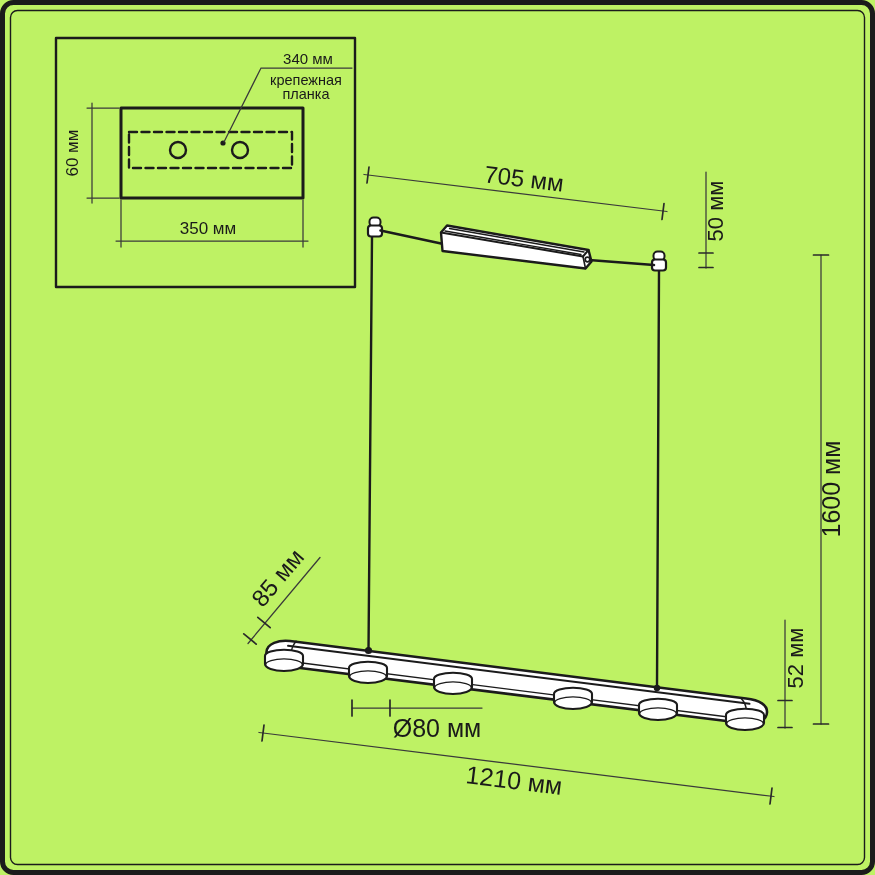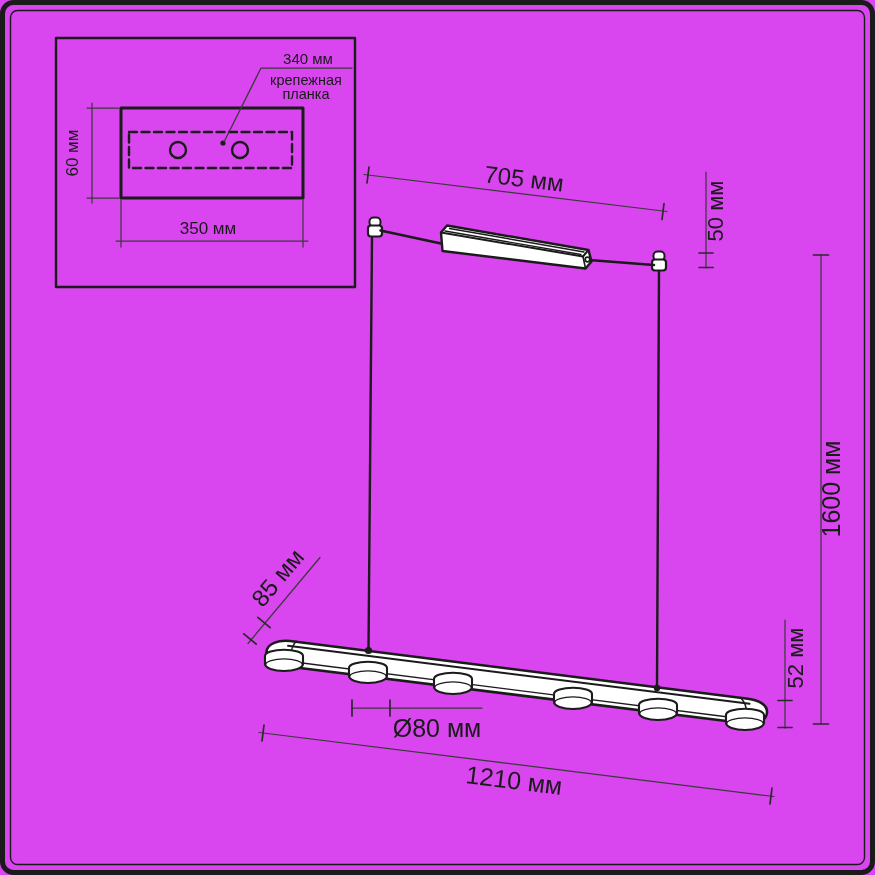--- a/index.html
+++ b/index.html
@@ -1,16 +1,16 @@
 <!DOCTYPE html>
 <html><head>
 <meta charset="utf-8">
 <style>
   html,body{margin:0;padding:0;background:#fff;}
-  .stage{width:875px;height:875px;position:relative;background:#d946ef;overflow:hidden;}
+  .stage{width:875px;height:875px;position:relative;background:#bef264;overflow:hidden;}
   svg{display:block;}
   text{font-family:"Liberation Sans","DejaVu Sans",sans-serif;fill:#1a1a1a;}
   .dim-label{font-size:24px;}
   .dim-label-sm{font-size:22px;}
   .dim-label-md{font-size:25px;}
   .inset-label{font-size:15px;}
   .inset-label-sm{font-size:14.5px;}
   .inset-label-lg{font-size:17px;}
   .ln{stroke:#1b1b1b;fill:none;stroke-linecap:round;stroke-linejoin:round;}
   .fill-w{fill:#ffffff;}

